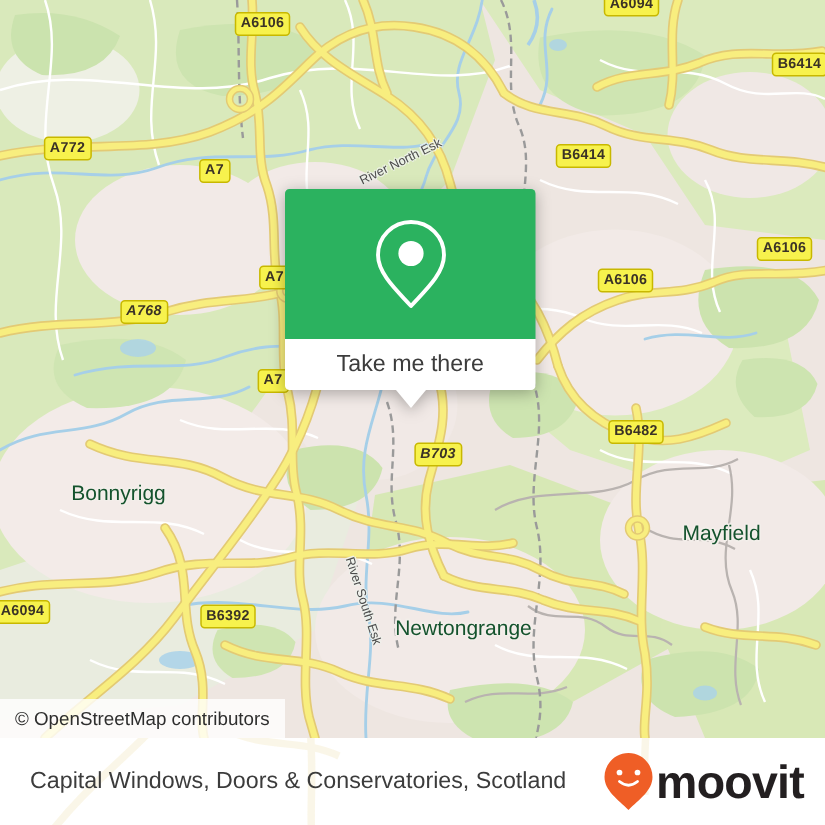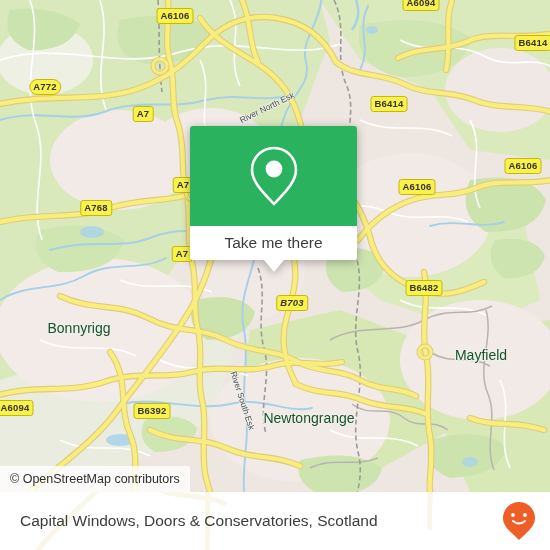--- a/index.html
+++ b/index.html
@@ -338,27 +338,27 @@
           <circle cx="160" cy="66" r="7"></circle>
           <circle cx="425" cy="352" r="6"></circle>
           <circle cx="192" cy="194" r="5.5"></circle>
         </g>
       </g>
     </svg>
 
     <div class="shield" style="left:175px;  top:16px;">A6106</div>
     <div class="shield" style="left:421px;  top:3px;">A6094</div>
     <div class="shield" style="left:533px;  top:43px;">B6414</div>
-    <div class="shield" style="left:45px;   top:87px;border-radius:8px;">A772</div>
+    <div class="shield" style="left:45px;   top:99px;">A772</div>
     <div class="shield" style="left:143px;  top:114px;">A7</div>
     <div class="shield" style="left:389px;  top:104px;">B6414</div>
     <div class="shield" style="left:523px;  top:166px;">A6106</div>
     <div class="shield" style="left:183px;  top:185px;">A7</div>
     <div class="shield" style="left:417px;  top:187px;">A6106</div>
-    <div class="shield" style="left:96px;   top:208px;">A768</div>
+    <div class="shield" style="left:96px;   top:208px;font-style:italic;">A768</div>
     <div class="shield" style="left:182px;  top:254px;">A7</div>
     <div class="shield" style="left:292px;  top:303px;font-style:italic;">B703</div>
     <div class="shield" style="left:424px;  top:288px;">B6482</div>
     <div class="shield" style="left:15px;   top:408px;">A6094</div>
     <div class="shield" style="left:152px;  top:411px;">B6392</div>
 
     <div class="river-label" style="left:238px; top:116px; transform: rotate(-26deg);">River North Esk</div>
     <div class="river-label" style="left:238px; top:370px; transform: rotate(72deg);">River South Esk</div>
 
     <div class="place" style="left:79px;  top:328px;">Bonnyrigg</div>
@@ -396,15 +396,16 @@
 
     <div id="footer-title">Capital Windows, Doors &amp; Conservatories, Scotland</div>
 
     <div id="brand">
       <svg width="34" height="40" viewBox="0 0 34 40">
         <path d="M17 1 C8.2 1 1 8.2 1 17 C1 26 10 32 17 39 C24 32 33 26 33 17 C33 8.2 25.8 1 17 1 Z" fill="#ef5e26"></path>
         <circle cx="11" cy="14" r="1.9" fill="#ffffff"></circle>
         <circle cx="23" cy="14" r="1.9" fill="#ffffff"></circle>
         <path d="M11 20 Q17 25 23 20" fill="none" stroke="#ffffff" stroke-width="1.9" stroke-linecap="round"></path>
       </svg>
+      <span id="brand-word">moovit</span>
     </div>
   </div>
 </div>
 
 </body></html>

